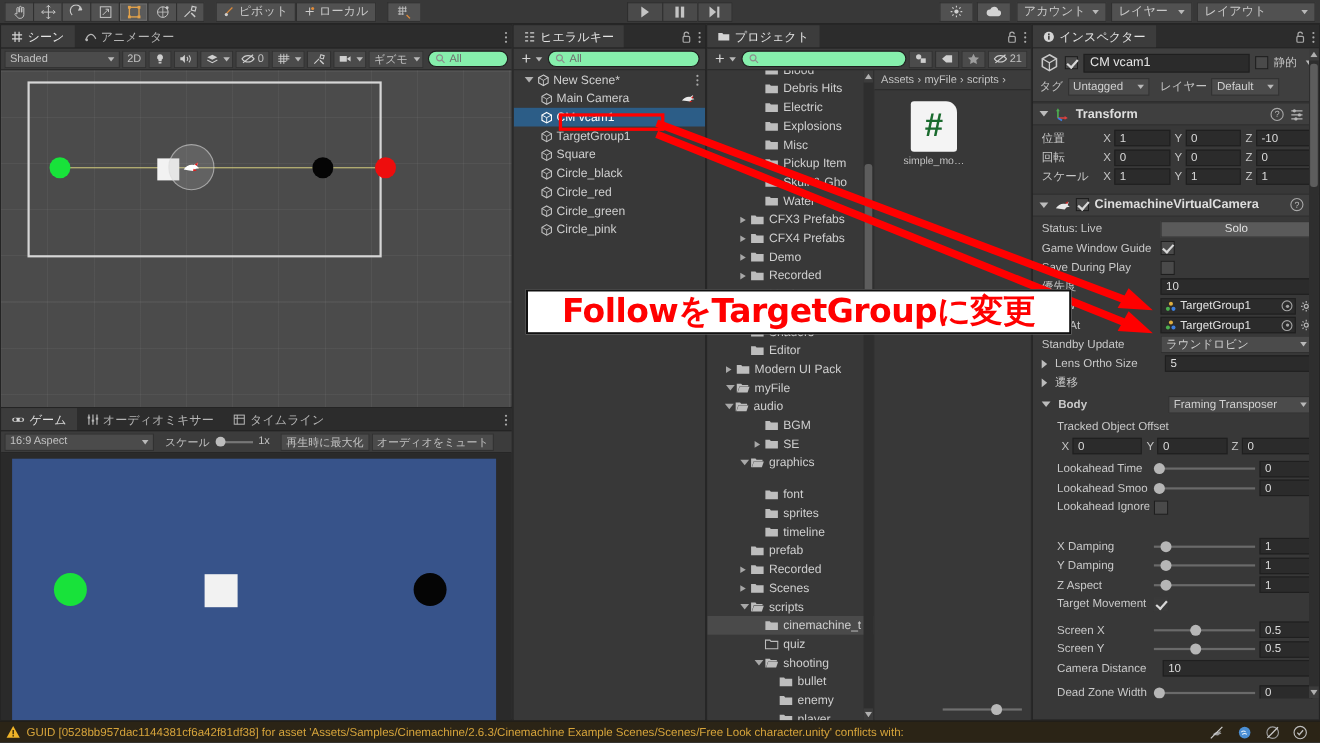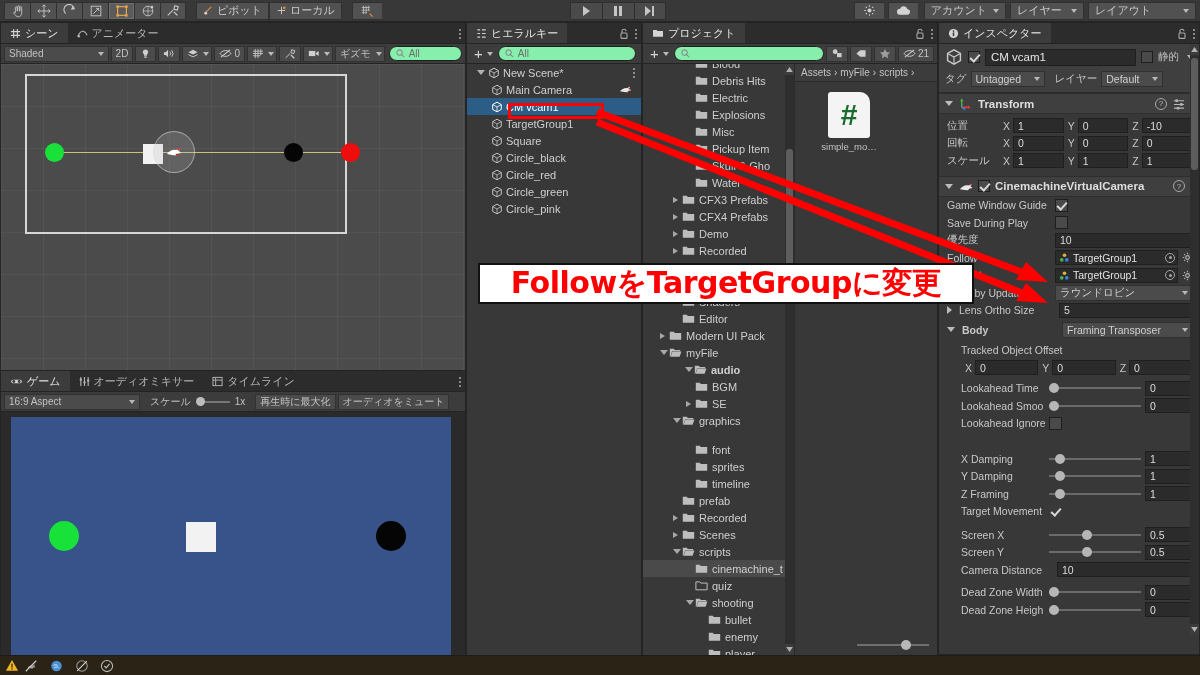--- a/index.html
+++ b/index.html
@@ -792,21 +792,21 @@
           <div class="prow" style="padding-left: 17px;">
             <span style="width: 9px; display: inline-flex; align-items: center; flex: 0 0 auto;">
               <span style="width:0;height:0;border-top:5px solid #a8a8a8;border-left:4px solid transparent;border-right:4px solid transparent"></span>
             </span>
             <svg class="folder" viewBox="0 0 13 11">
               <path d="M0.8 1.8h4l1 1.2h5.4v1.3H3.2L1.4 9.8H0.8z" fill="#bdbdbd"></path>
               <path d="M3.4 4.6h9L10.6 9.8H1.6z" fill="#bdbdbd"></path>
             </svg>
             <span>myFile</span>
           </div>
-          <div class="prow" style="padding-left: 42px; font-weight: bold;">
+          <div class="prow" style="padding-left: 16px;">
             <span style="width: 9px; display: inline-flex; align-items: center; flex: 0 0 auto;">
               <span style="width:0;height:0;border-top:5px solid #a8a8a8;border-left:4px solid transparent;border-right:4px solid transparent"></span>
             </span>
             <svg class="folder" viewBox="0 0 13 11">
               <path d="M0.8 1.8h4l1 1.2h5.4v1.3H3.2L1.4 9.8H0.8z" fill="#bdbdbd"></path>
               <path d="M3.4 4.6h9L10.6 9.8H1.6z" fill="#bdbdbd"></path>
             </svg>
             <span>audio</span>
           </div>
           <div class="prow" style="padding-left: 43px;">
@@ -1137,20 +1137,26 @@
         <div style="margin-left:auto;display:flex;align-items:center;gap:6px">
           <div class="help-ic">?</div>
           <div class="kebab">
               <i></i>
               <i></i>
               <i></i>
             </div>
         </div>
       </div>
 
+      <div class="frow" style="margin-top:3px">
+        <span class="flabel" style="width:104px">Status: Live</span>
+        <div class="solo-btn">
+            <span>Solo</span>
+          </div>
+      </div>
       <div class="frow">
         <span class="flabel" style="width:104px">Game Window Guide</span>
         <div class="chk on" style="width:13px;height:13px"></div>
       </div>
       <div class="frow">
         <span class="flabel" style="width:104px">Save During Play</span>
         <div class="chk" style="width:13px;height:13px"></div>
       </div>
       <div class="frow">
         <span class="flabel" style="width:104px">優先度</span>
@@ -1200,20 +1206,24 @@
           <span>ラウンドロビン</span>
             <div class="dd-arrow"></div>
         </div>
       </div>
       <div class="frow">
         <div class="foldout closed" style="margin-right:3px"></div>
         <span class="flabel" style="width:96px">Lens Ortho Size</span>
         <div class="fval" style="flex:1">
             <span>5</span>
           </div>
+      </div>
+      <div class="frow">
+        <div class="foldout closed" style="margin-right:3px"></div>
+        <span class="flabel">遷移</span>
       </div>
       <div class="frow" style="margin-top:2px">
         <div class="foldout" style="margin-right:3px"></div>
         <span class="flabel" style="width:96px;font-weight:bold">Body</span>
         <div class="popup" style="flex:1;background:#4b4b4b">
           <span>Framing Transposer</span>
             <div class="dd-arrow"></div>
         </div>
       </div>
 
@@ -1282,21 +1292,21 @@
         <span class="flabel" style="width:84px">Y Damping</span>
         <div class="slider-wrap">
             <div class="sl-track"></div>
             <div class="sl-knob" style="left:6px"></div>
           </div>
         <div class="fval" style="width:48px">
             <span>1</span>
           </div>
       </div>
       <div class="frow" style="padding-left:22px">
-        <span class="flabel" style="width:84px">Z Framing</span>
+        <span class="flabel" style="width:84px">Z Aspect</span>
         <div class="slider-wrap">
             <div class="sl-track"></div>
             <div class="sl-knob" style="left:6px"></div>
           </div>
         <div class="fval" style="width:48px">
             <span>1</span>
           </div>
       </div>
       <div class="frow" style="padding-left:22px">
         <span class="flabel" style="width:84px">Target Movement</span>
@@ -1380,20 +1390,21 @@
   <div class="anno-box">
     <div class="anno-text">FollowをTargetGroupに変更</div>
   </div>
 
   <div class="statusbar">
     <svg width="14" height="13" viewBox="0 0 15 14">
         <path d="M7.5 1L14 12.6H1z" fill="#f0b429"></path>
         <rect x="6.8" y="5" width="1.4" height="4.2" fill="#3a2d0a"></rect>
         <rect x="6.8" y="10" width="1.4" height="1.4" fill="#3a2d0a"></rect>
       </svg>
+    <div class="status-text">GUID [0528bb957dac1144381cf6a42f81df38] for asset 'Assets/Samples/Cinemachine/2.6.3/Cinemachine Example Scenes/Scenes/Free Look character.unity' conflicts with:</div>
     <div class="status-icons">
       <svg width="14" height="14" viewBox="0 0 16 16">
           <path d="M4 10c1.5-2 4-3 6-2.5l2.5-1.6-.7 2.2 1.4 1.2-2.2.3L9.5 11l-2.5-.3z" fill="#9a9a9a"></path>
           <path d="M2 14L14 2" stroke="#cfcfcf" stroke-width="1.3"></path>
         </svg>
       <svg width="15" height="14" viewBox="0 0 16 16">
           <circle cx="8" cy="8" r="6" fill="#4b8fd4"></circle>
           <path d="M4.5 7.6c1.3-1.3 3.2-1.4 4.5-.4M5.5 10c1.5-1.2 3.4-1.2 4.8-.2" stroke="#e8f2fb" stroke-width="1.1" fill="none"></path>
         </svg>
       <svg width="14" height="14" viewBox="0 0 16 16">

